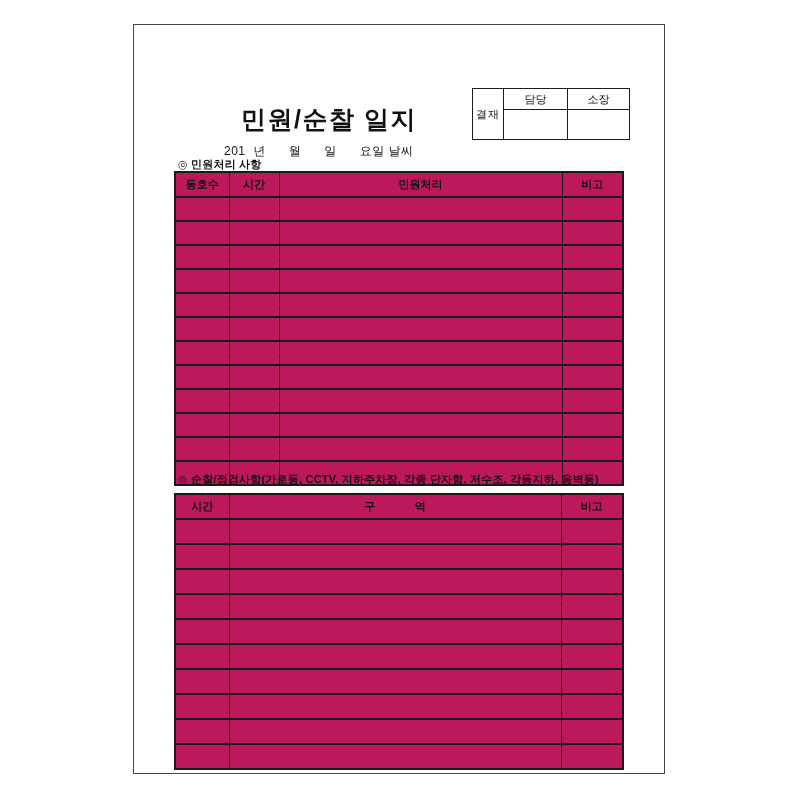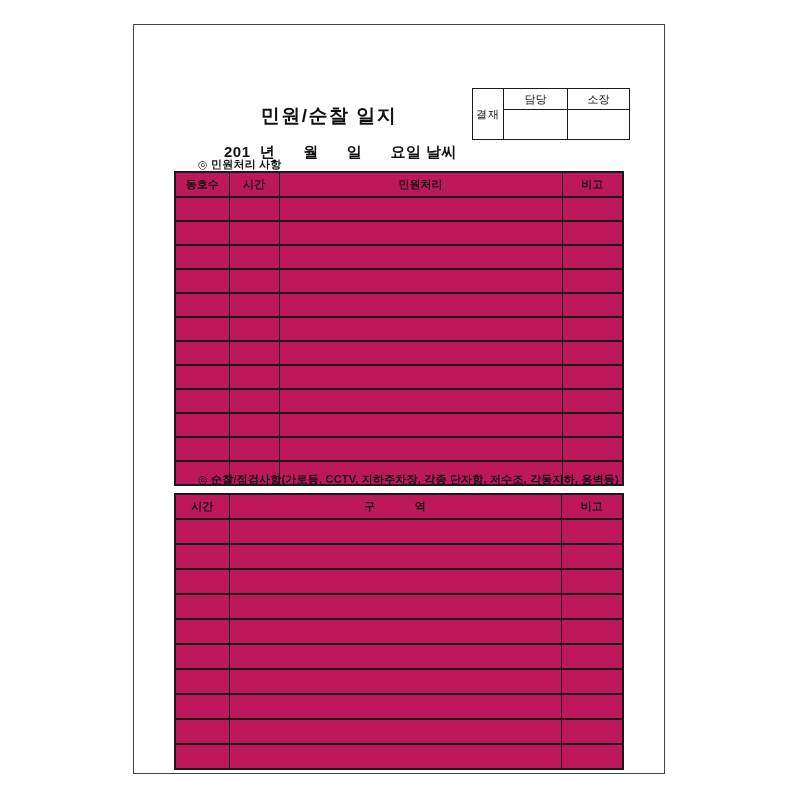--- a/index.html
+++ b/index.html
@@ -48,43 +48,42 @@
   .approval .ap-c2 { width: 61px; }
   .approval .ap-sign { height: 29px; }
   
   .title {
     position: absolute;
     left: 85px;
     top: 78px;
     width: 220px;
     margin: 0;
     text-align: center;
-    font-size: 19px;
+    font-size: 25px;
     font-weight: bold;
     letter-spacing: 1.5px;
     white-space: pre;
   }
   
   .date-line {
     position: absolute;
     left: 90px;
     top: 118px;
-    font-size: 15px;
-    font-weight: bold;
+    font-size: 12px;
+    font-weight: normal;
     white-space: pre;
     letter-spacing: 0.5px;
   }
   .sec-heading {
     position: absolute;
     left: 44px;
     font-size: 11px;
     font-weight: bold;
     white-space: pre;
     letter-spacing: 0.2px;
-    margin-left: 20px;
   }
   .sec1-heading { top: 132px; }
   .sec2-heading { top: 447px; }
   
   .form-table {
     position: absolute;
     left: 40px;
     border-collapse: collapse;
     table-layout: fixed;
     background: #be185d;

